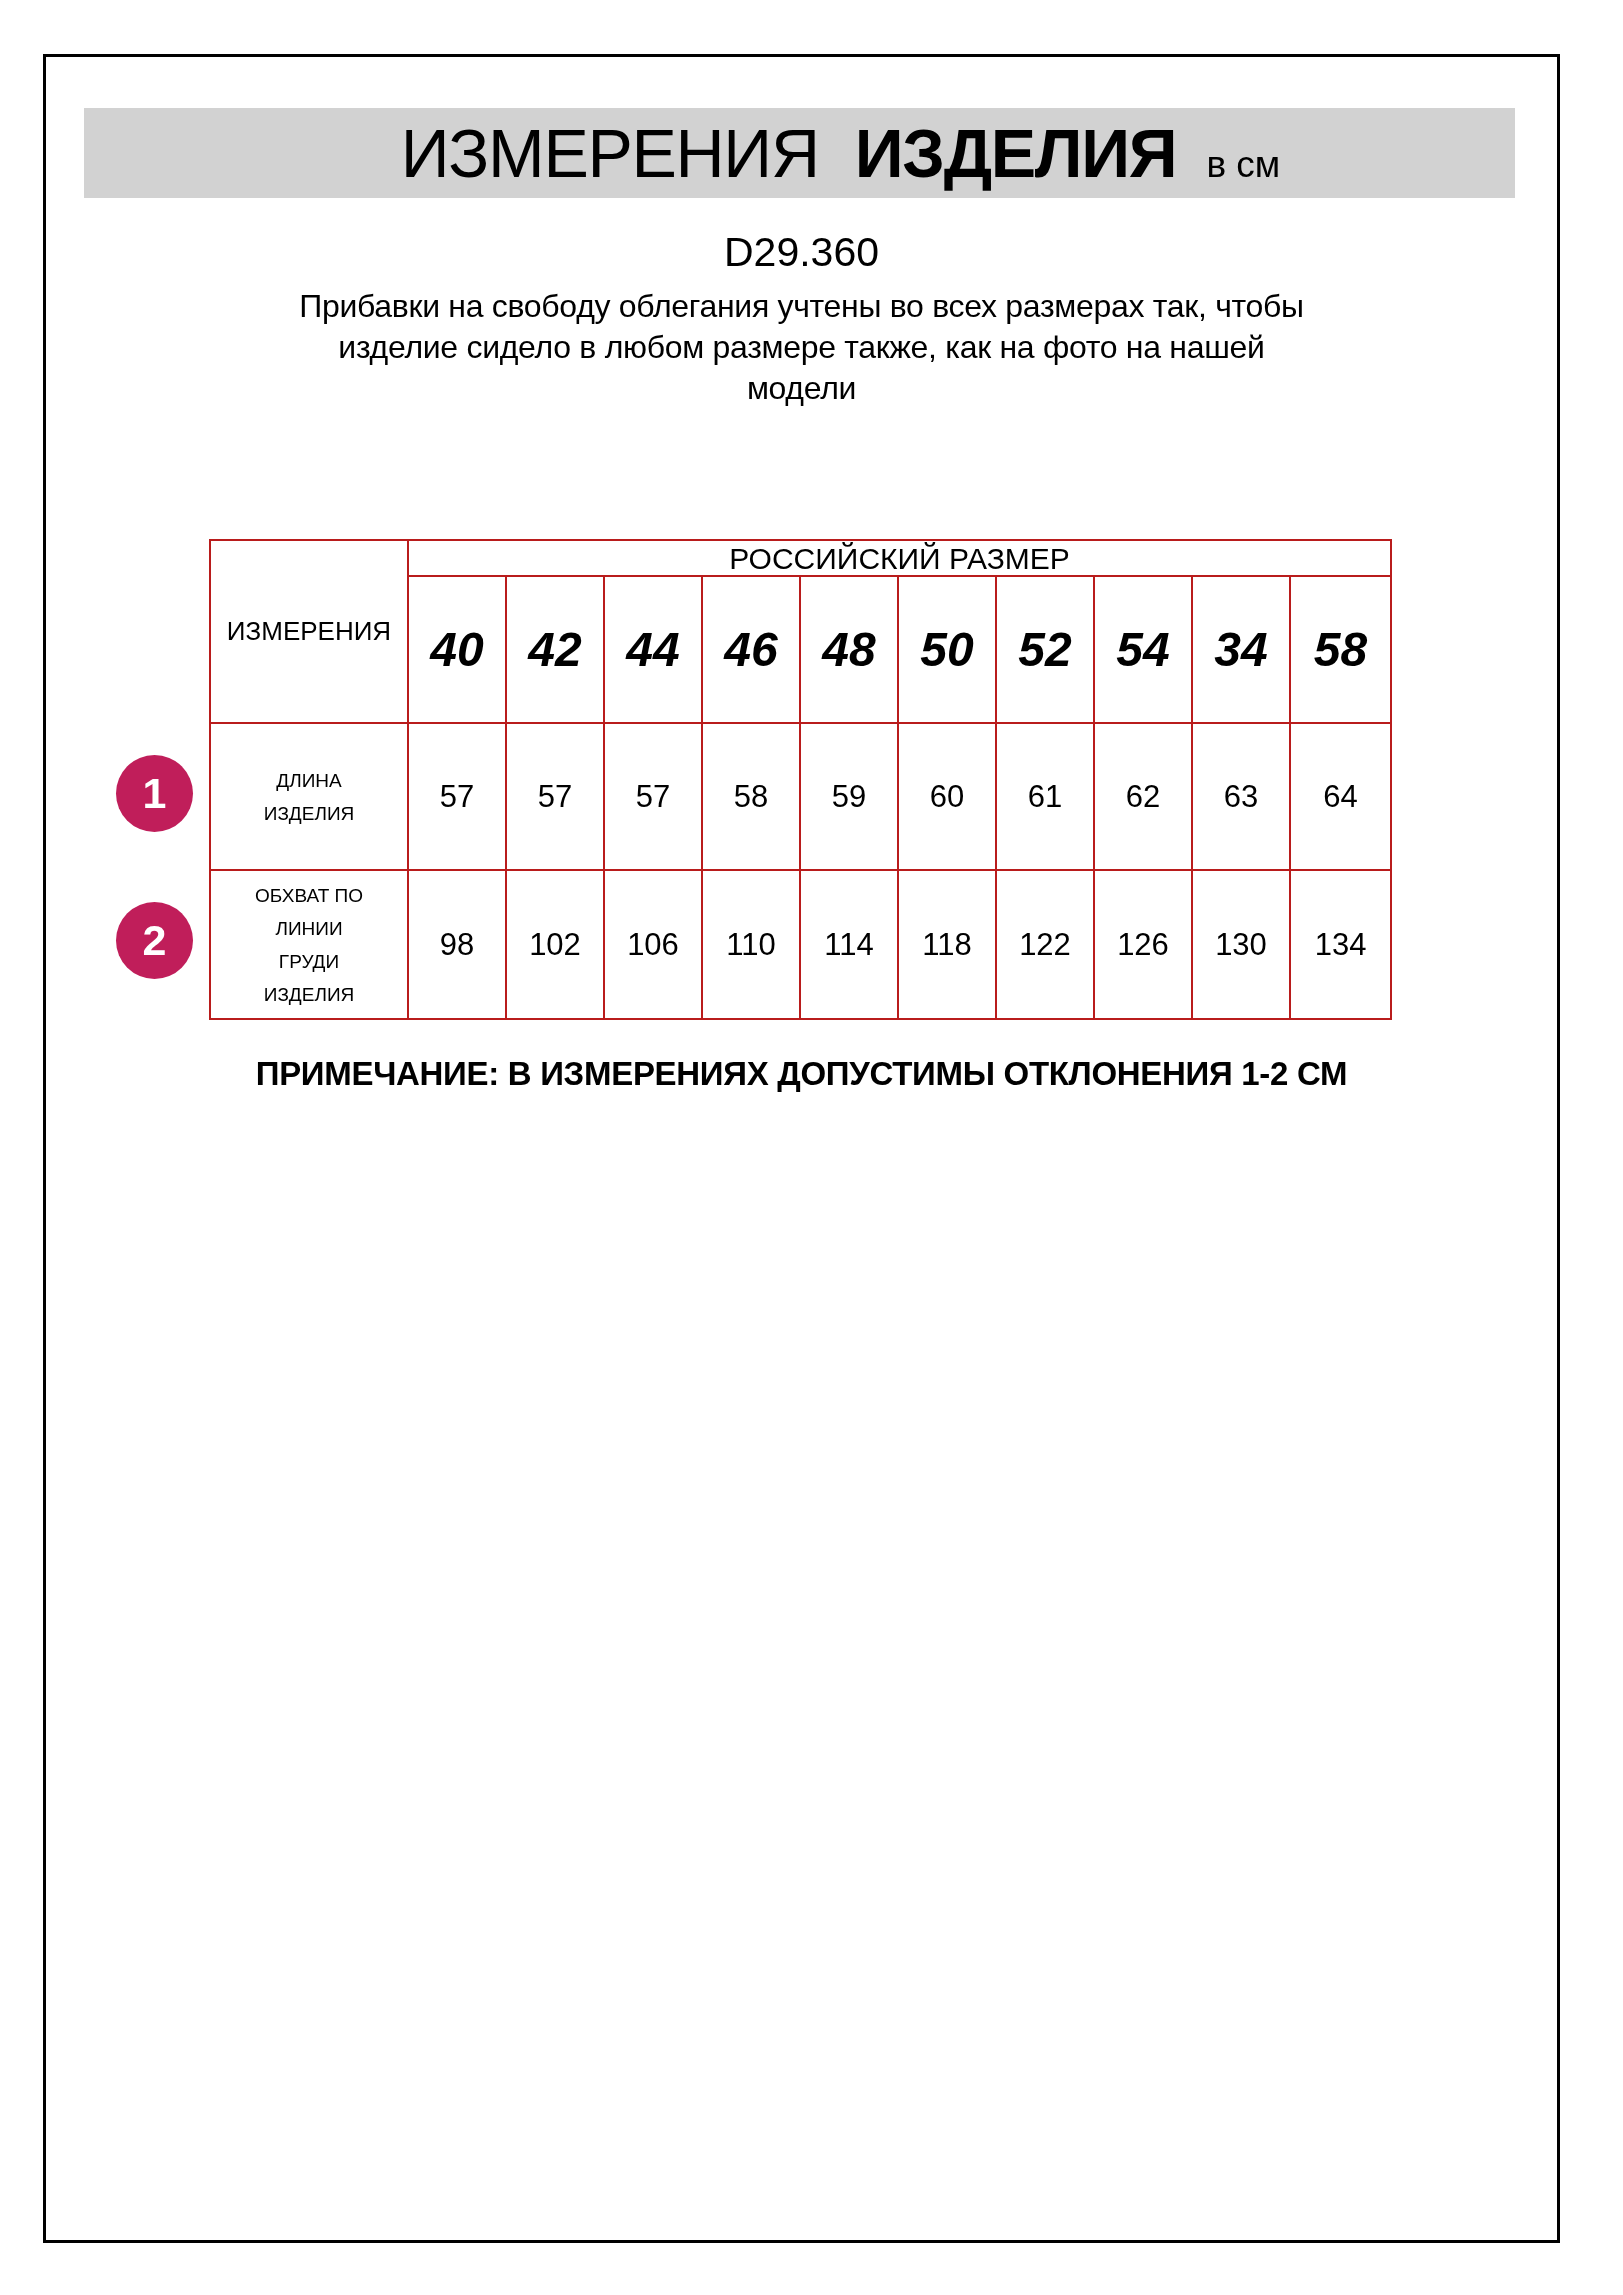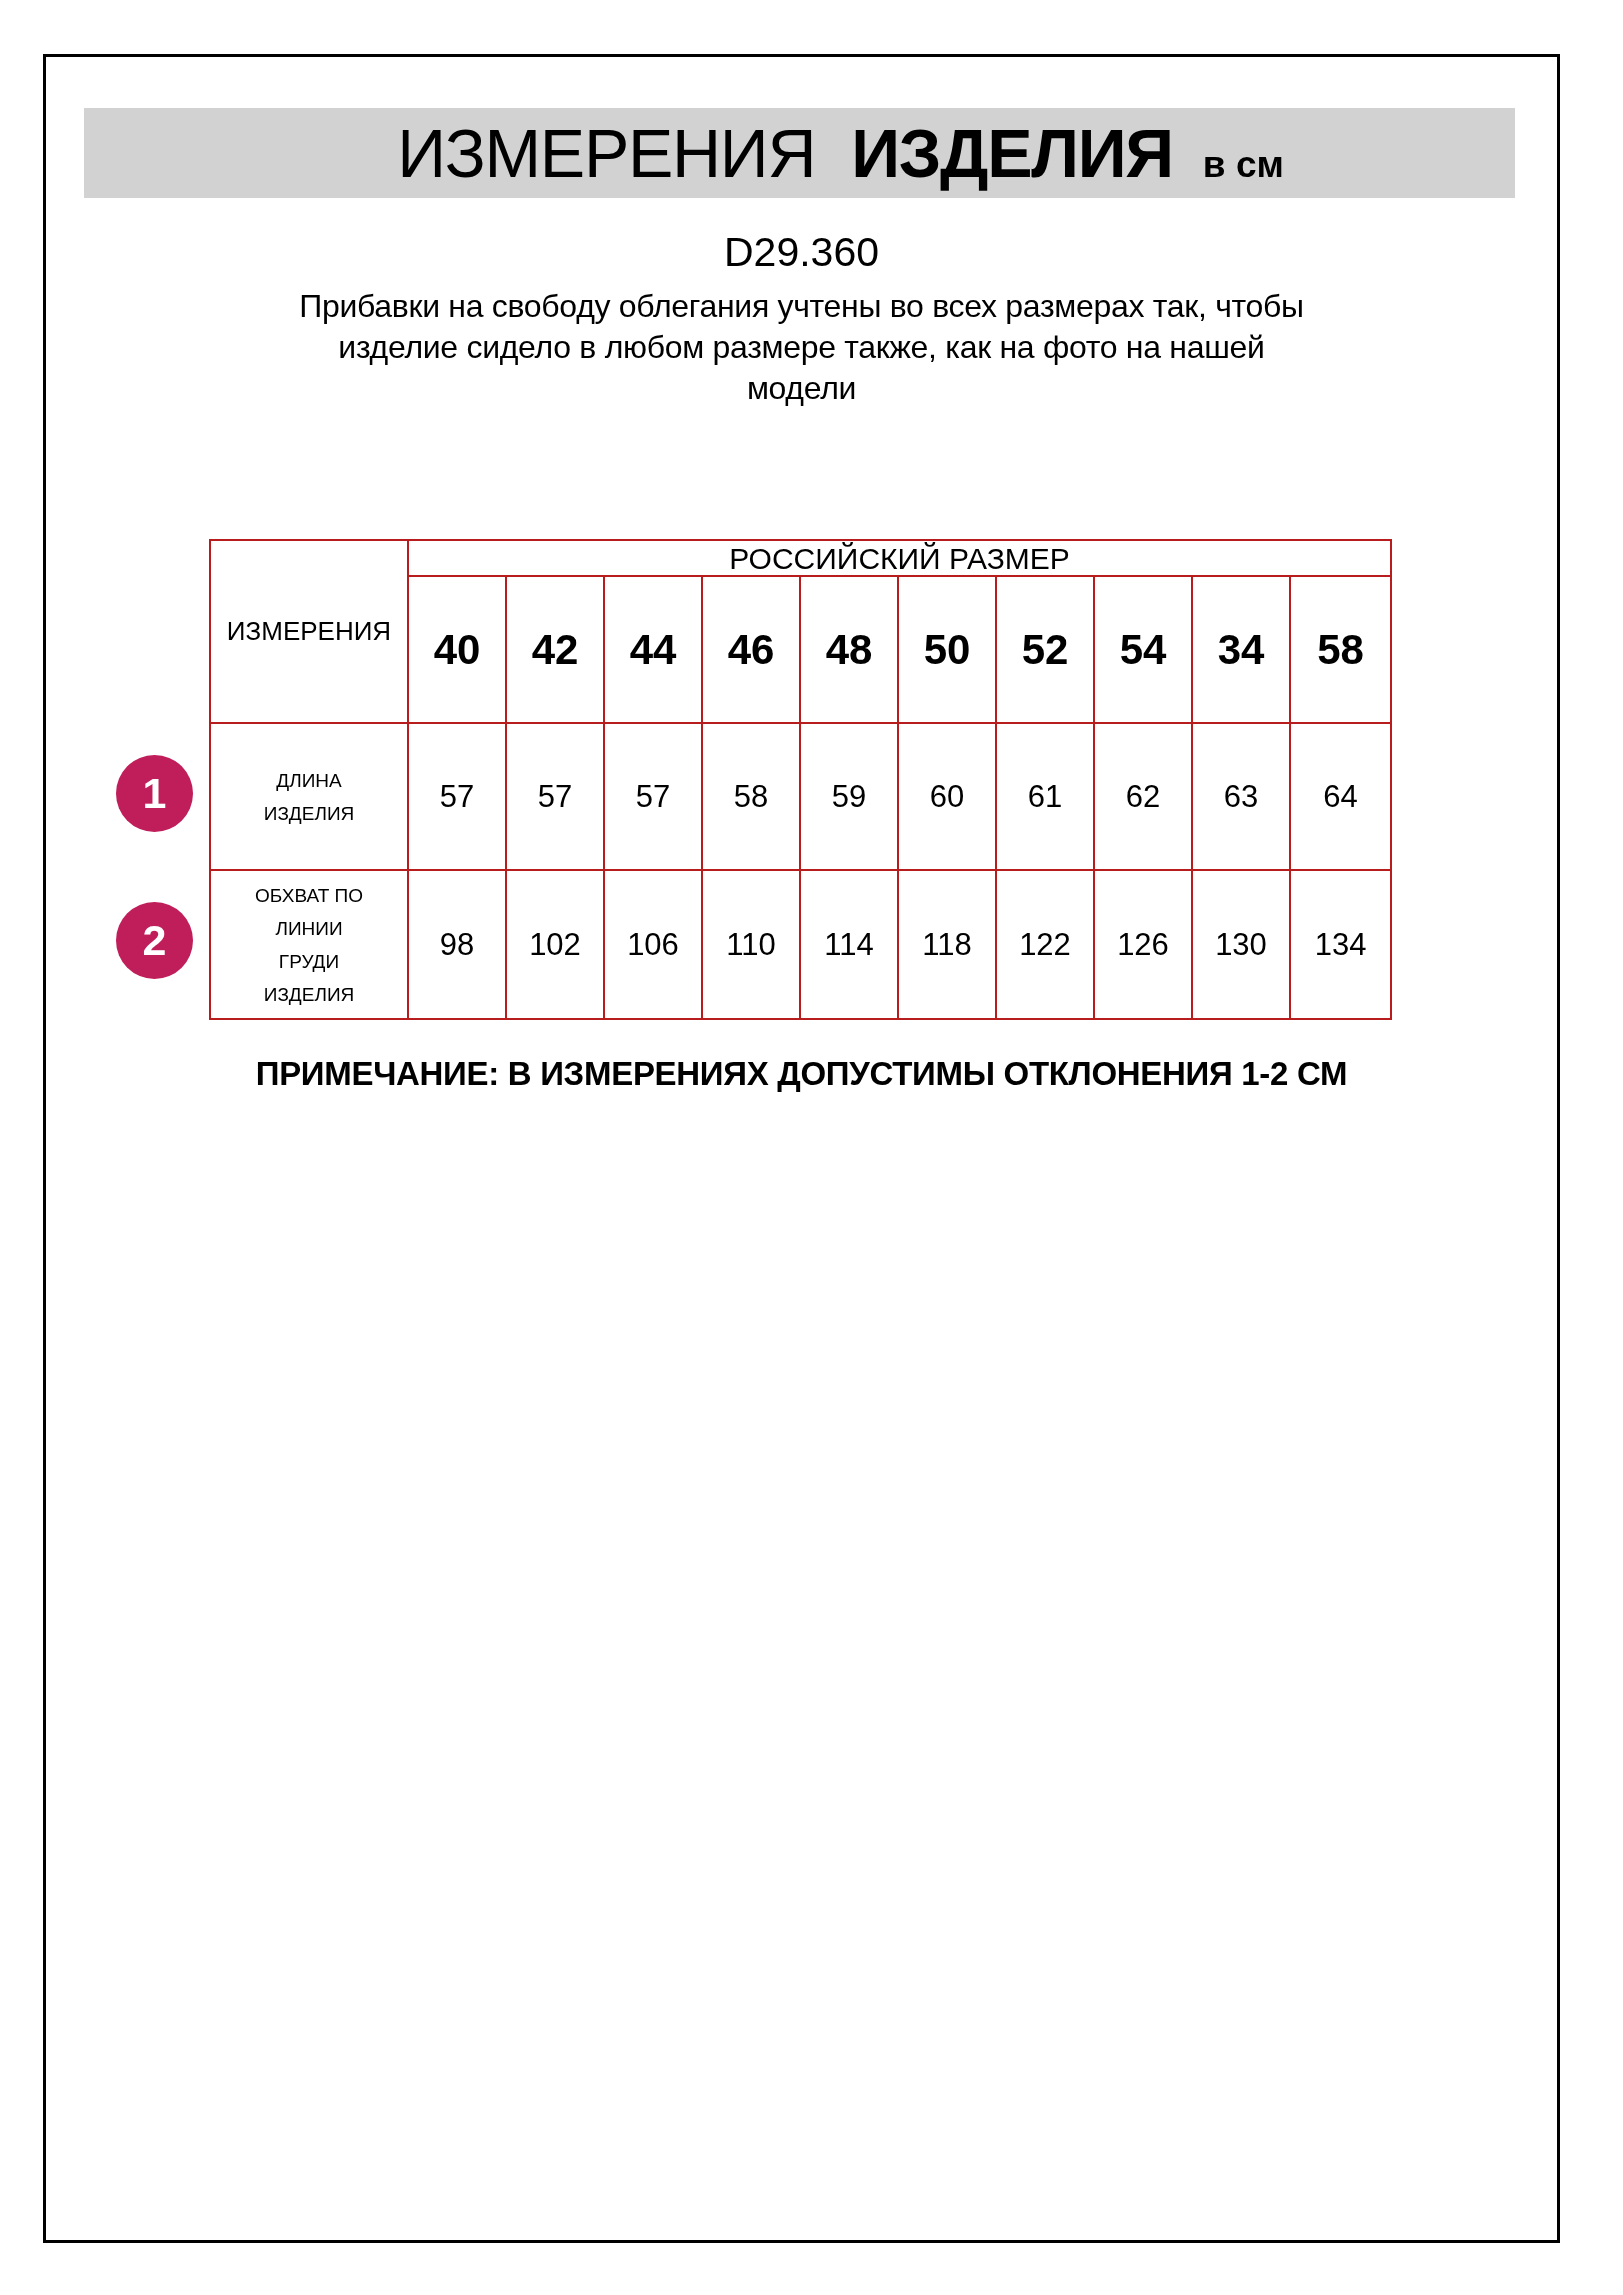--- a/index.html
+++ b/index.html
@@ -15,21 +15,21 @@
     position:absolute;left:43px;top:54px;width:1517px;height:2189px;
     border:3.3px solid #000;box-sizing:border-box;
   }
   .title-band{
     position:absolute;left:84px;top:108px;width:1431px;height:90px;
     text-align:center;line-height:90px;padding-left:82px;box-sizing:border-box;
     white-space:nowrap;
   }
   .title-regular{font-size:68px;letter-spacing:-1.3px;}
   .title-bold{font-size:68px;font-weight:bold;margin-left:36px;letter-spacing:-1.3px;}
-  .title-unit{font-size:37px;margin-left:30px;font-weight:bold;letter-spacing:0;}
+  .title-unit{font-size:37px;margin-left:30px;font-weight:normal;letter-spacing:0;}
   .model-code{
     position:absolute;left:43px;top:230px;width:1517px;
     text-align:center;font-size:41px;line-height:1.1;
   }
   .description{
     position:absolute;left:43px;top:286px;width:1517px;
     text-align:center;font-size:32px;line-height:41px;letter-spacing:-0.3px;
     white-space:pre-line;
   }
   table.size-table{
@@ -43,21 +43,21 @@
     text-align:center;vertical-align:middle;padding:0;
     overflow:hidden;
   }
   tr.row-group-header{height:36px;}
   tr.row-sizes{height:147px;}
   tr.row-data-0{height:147px;}
   tr.row-data-1{height:149px;}
   tr.row-data-0 td, tr.row-data-1 td{border-top:2.6px solid #000;}
   td.corner-cell{font-size:26px;}
   td.group-header-cell{font-size:30px;line-height:31px;}
-  td.size-cell{font-size:42px;font-weight:bold;}
+  td.size-cell{font-size:48px;font-weight:bold;font-style:italic;}
   td.row-label-cell{font-size:19px;line-height:33px;white-space:pre-line;}
   td.value-cell{font-size:31px;}
   .badge{
     position:absolute;left:116px;width:77px;height:77px;
     border-radius:50%;
     display:flex;align-items:center;justify-content:center;
     color:#fff;font-size:43px;font-weight:bold;
   }
   .badge-1{top:755px;}
   .badge-2{top:902px;}

